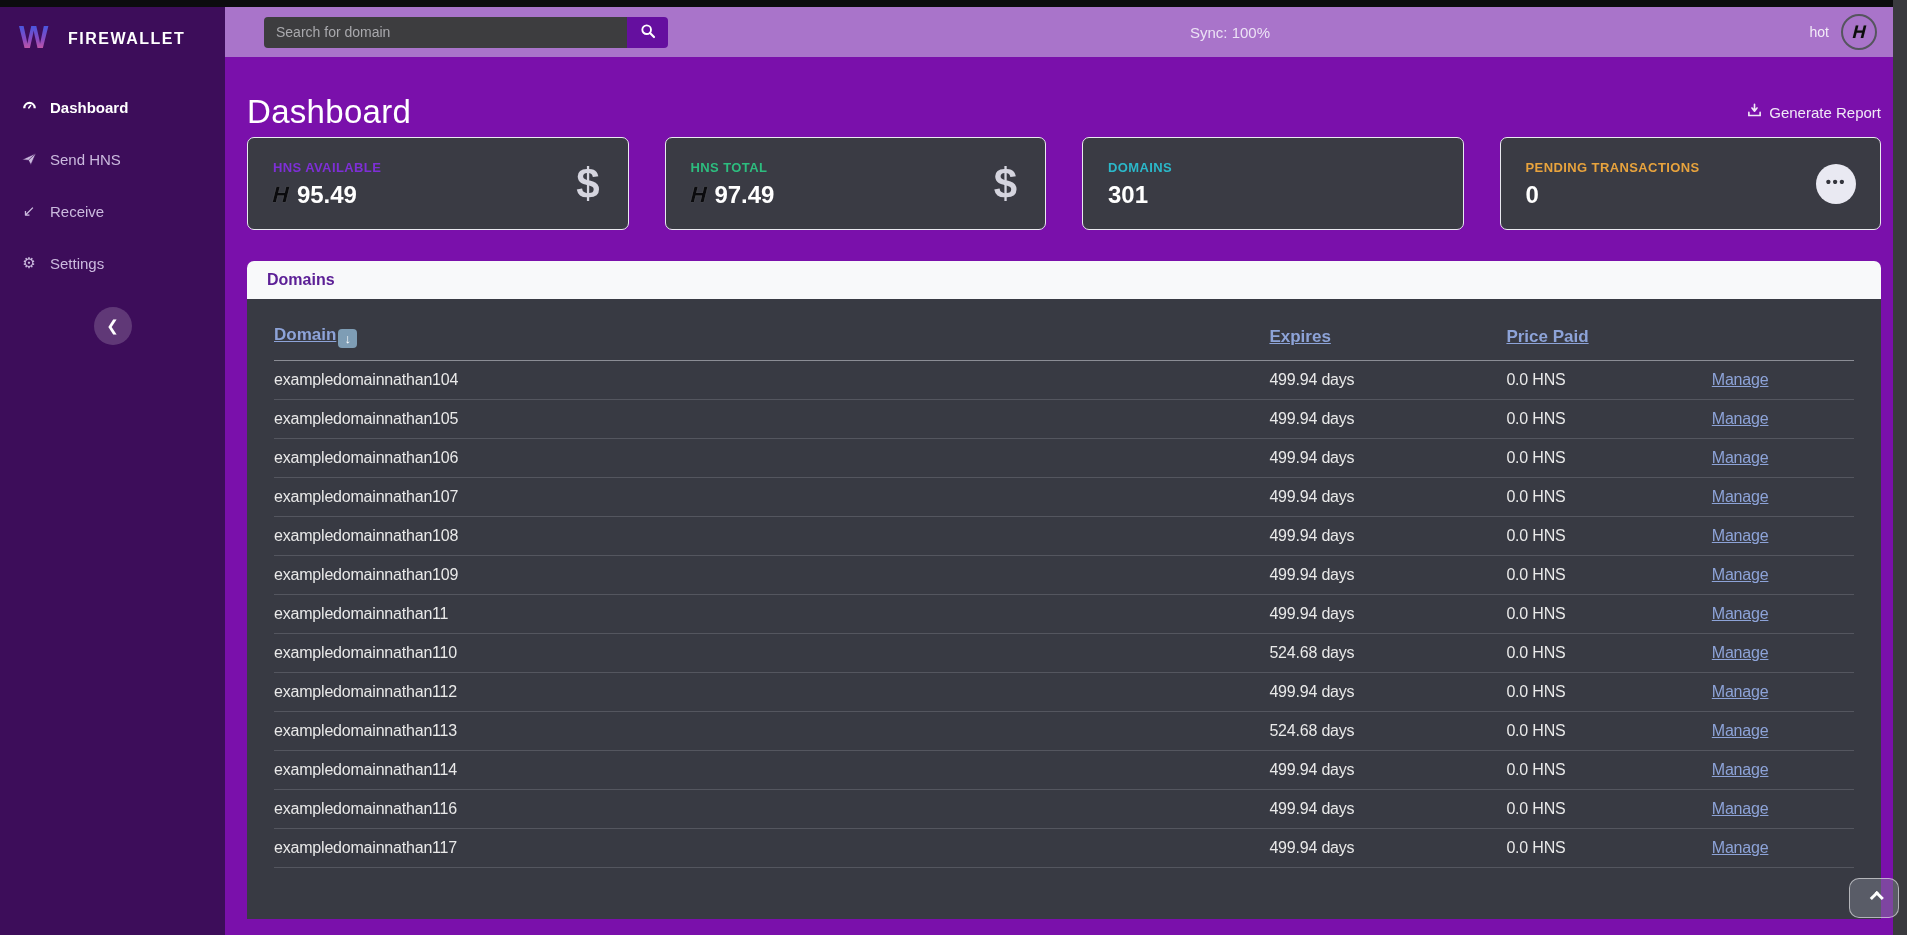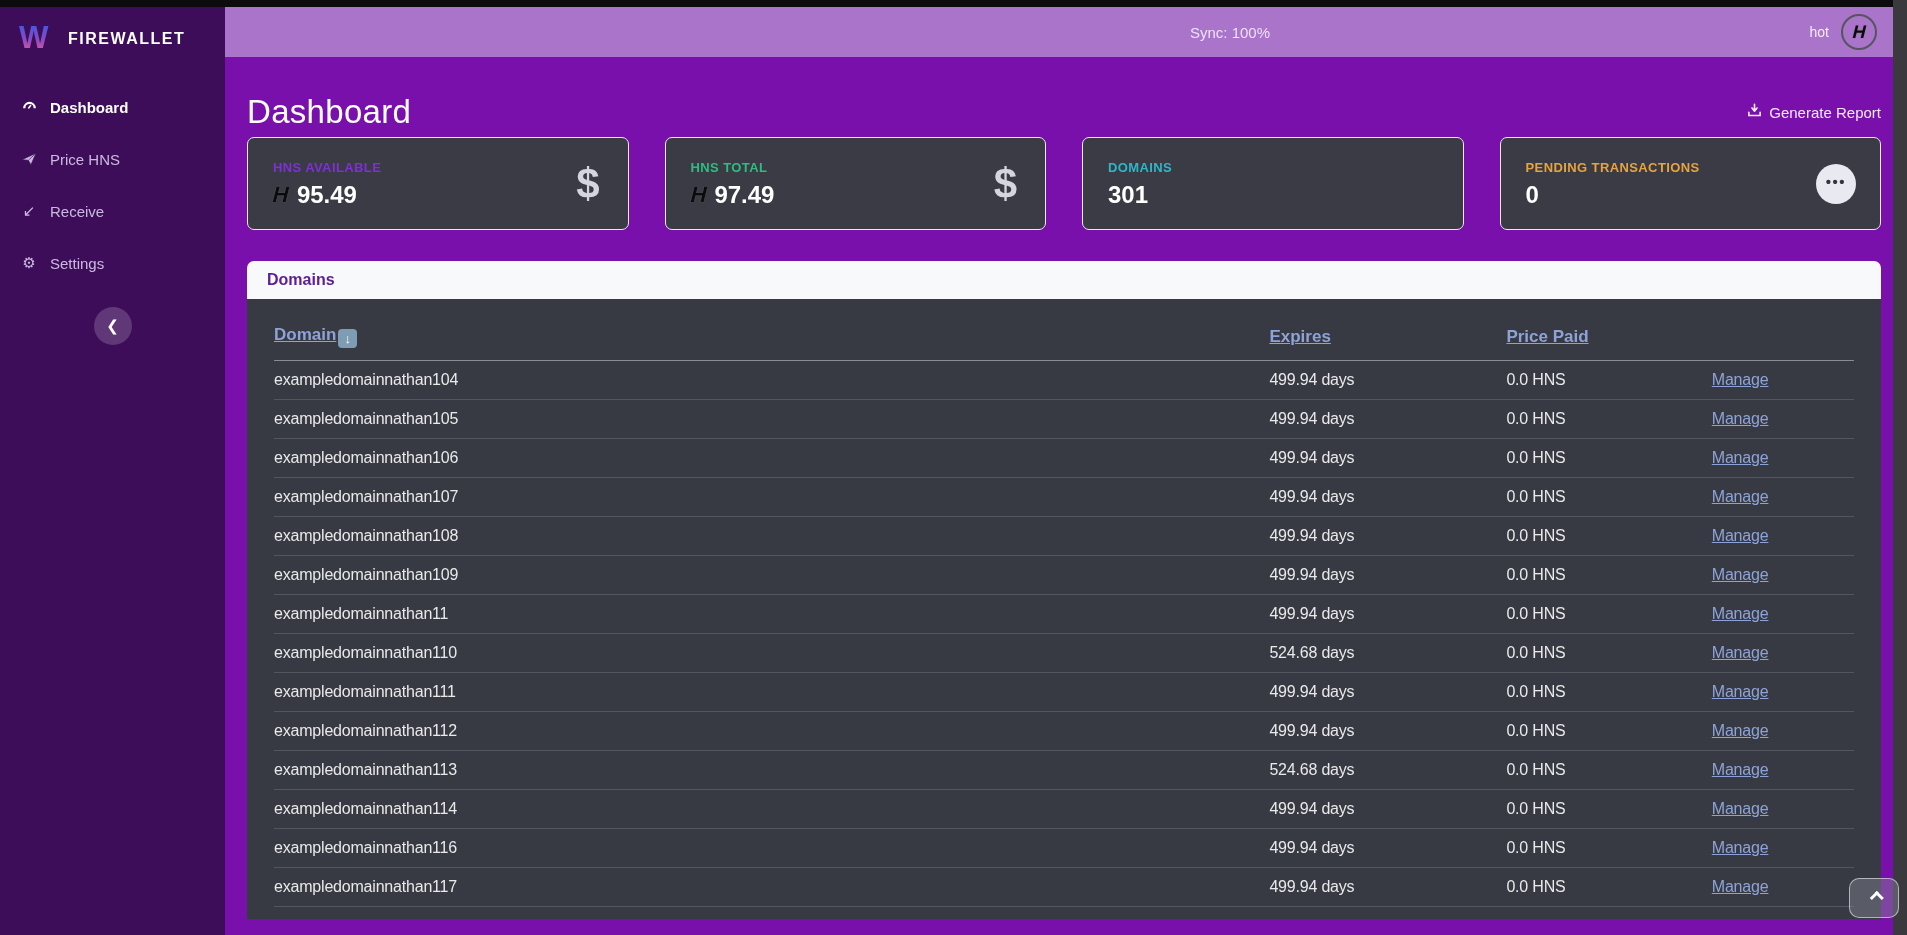--- a/index.html
+++ b/index.html
@@ -128,38 +128,49 @@
             </svg>
         </span>
         <span>Dashboard</span>
       </div>
       <div class="nav-item">
         <span class="nico">
           <svg width="16" height="14" viewBox="0 0 24 22">
               <path d="M1 12 L23 2 L15 20 L11 13 Z M11 13 L23 2" fill="#cbbade" stroke="#3d0d5a" stroke-width="1"></path>
             </svg>
         </span>
-        <span>Price HNS</span>
+        <span>Send HNS</span>
       </div>
       <div class="nav-item">
         <span class="nico">↙</span>
         <span>Receive</span>
       </div>
       <div class="nav-item">
         <span class="nico">⚙</span>
         <span>Settings</span>
       </div>
     </div>
 
     <div class="collapse-btn">
       <span>❮</span>
     </div>
   </div>
 
   <div class="topbar">
+    <div class="search-wrap">
+      <input class="search-input" type="text" placeholder="Search for domain" style="">
+      <button class="search-btn">
+        <span>
+          <svg width="16" height="16" viewBox="0 0 24 24">
+              <circle cx="10" cy="10" r="6.5" fill="none" stroke="#fff" stroke-width="2.8"></circle>
+              <line x1="15" y1="15" x2="21" y2="21" stroke="#fff" stroke-width="3.2" stroke-linecap="round"></line>
+            </svg>
+        </span>
+      </button>
+    </div>
     <div class="sync">Sync: 100%</div>
     <div class="tb-right">
       <span class="hot-label">hot</span>
       <span class="hs-circle">
         <span class="hs-h small">H</span>
       </span>
     </div>
   </div>
 
   <div class="main">
@@ -284,26 +295,20 @@
                 <td><span class="manage-link">Manage</span></td>
               </tr>
 
               <tr>
                 <td>exampledomainnathan110</td>
                 <td>524.68 days</td>
                 <td>0.0 HNS</td>
                 <td><span class="manage-link">Manage</span></td>
               </tr>
 
-              <tr>
-                <td>exampledomainnathan111</td>
-                <td>499.94 days</td>
-                <td>0.0 HNS</td>
-                <td><span class="manage-link">Manage</span></td>
-              </tr>
 
               <tr>
                 <td>exampledomainnathan112</td>
                 <td>499.94 days</td>
                 <td>0.0 HNS</td>
                 <td><span class="manage-link">Manage</span></td>
               </tr>
 
               <tr>
                 <td>exampledomainnathan113</td>

